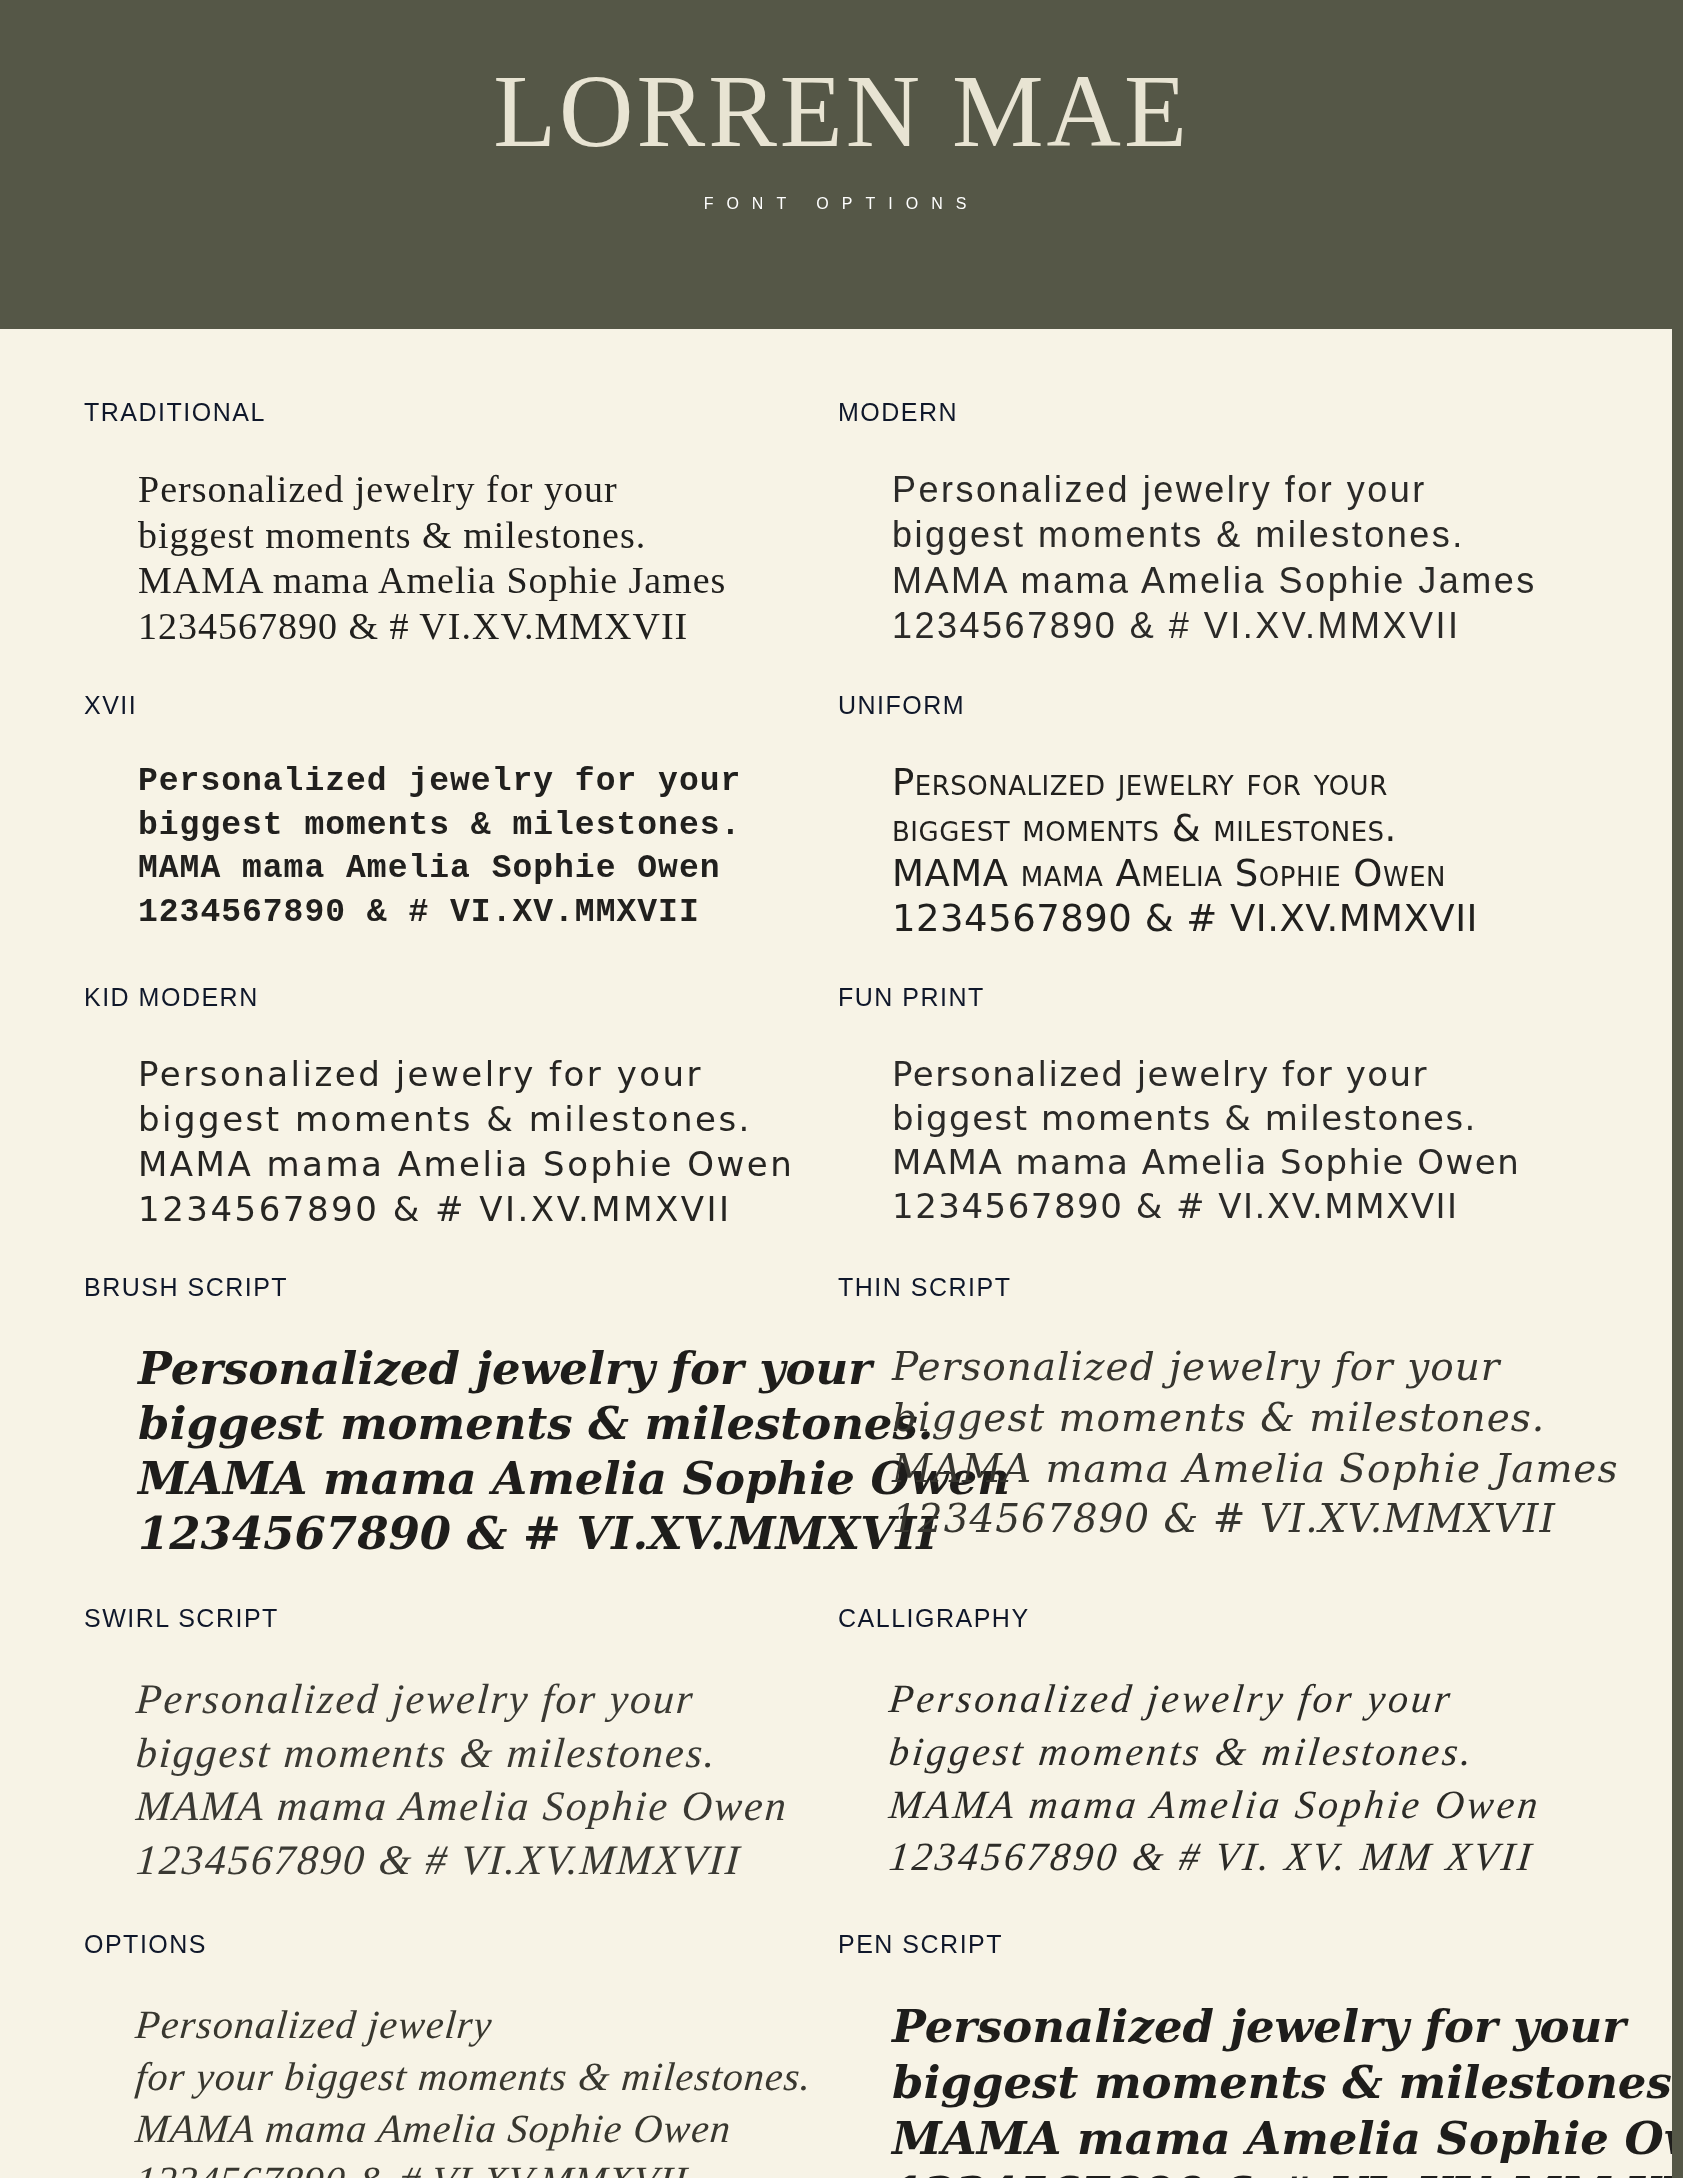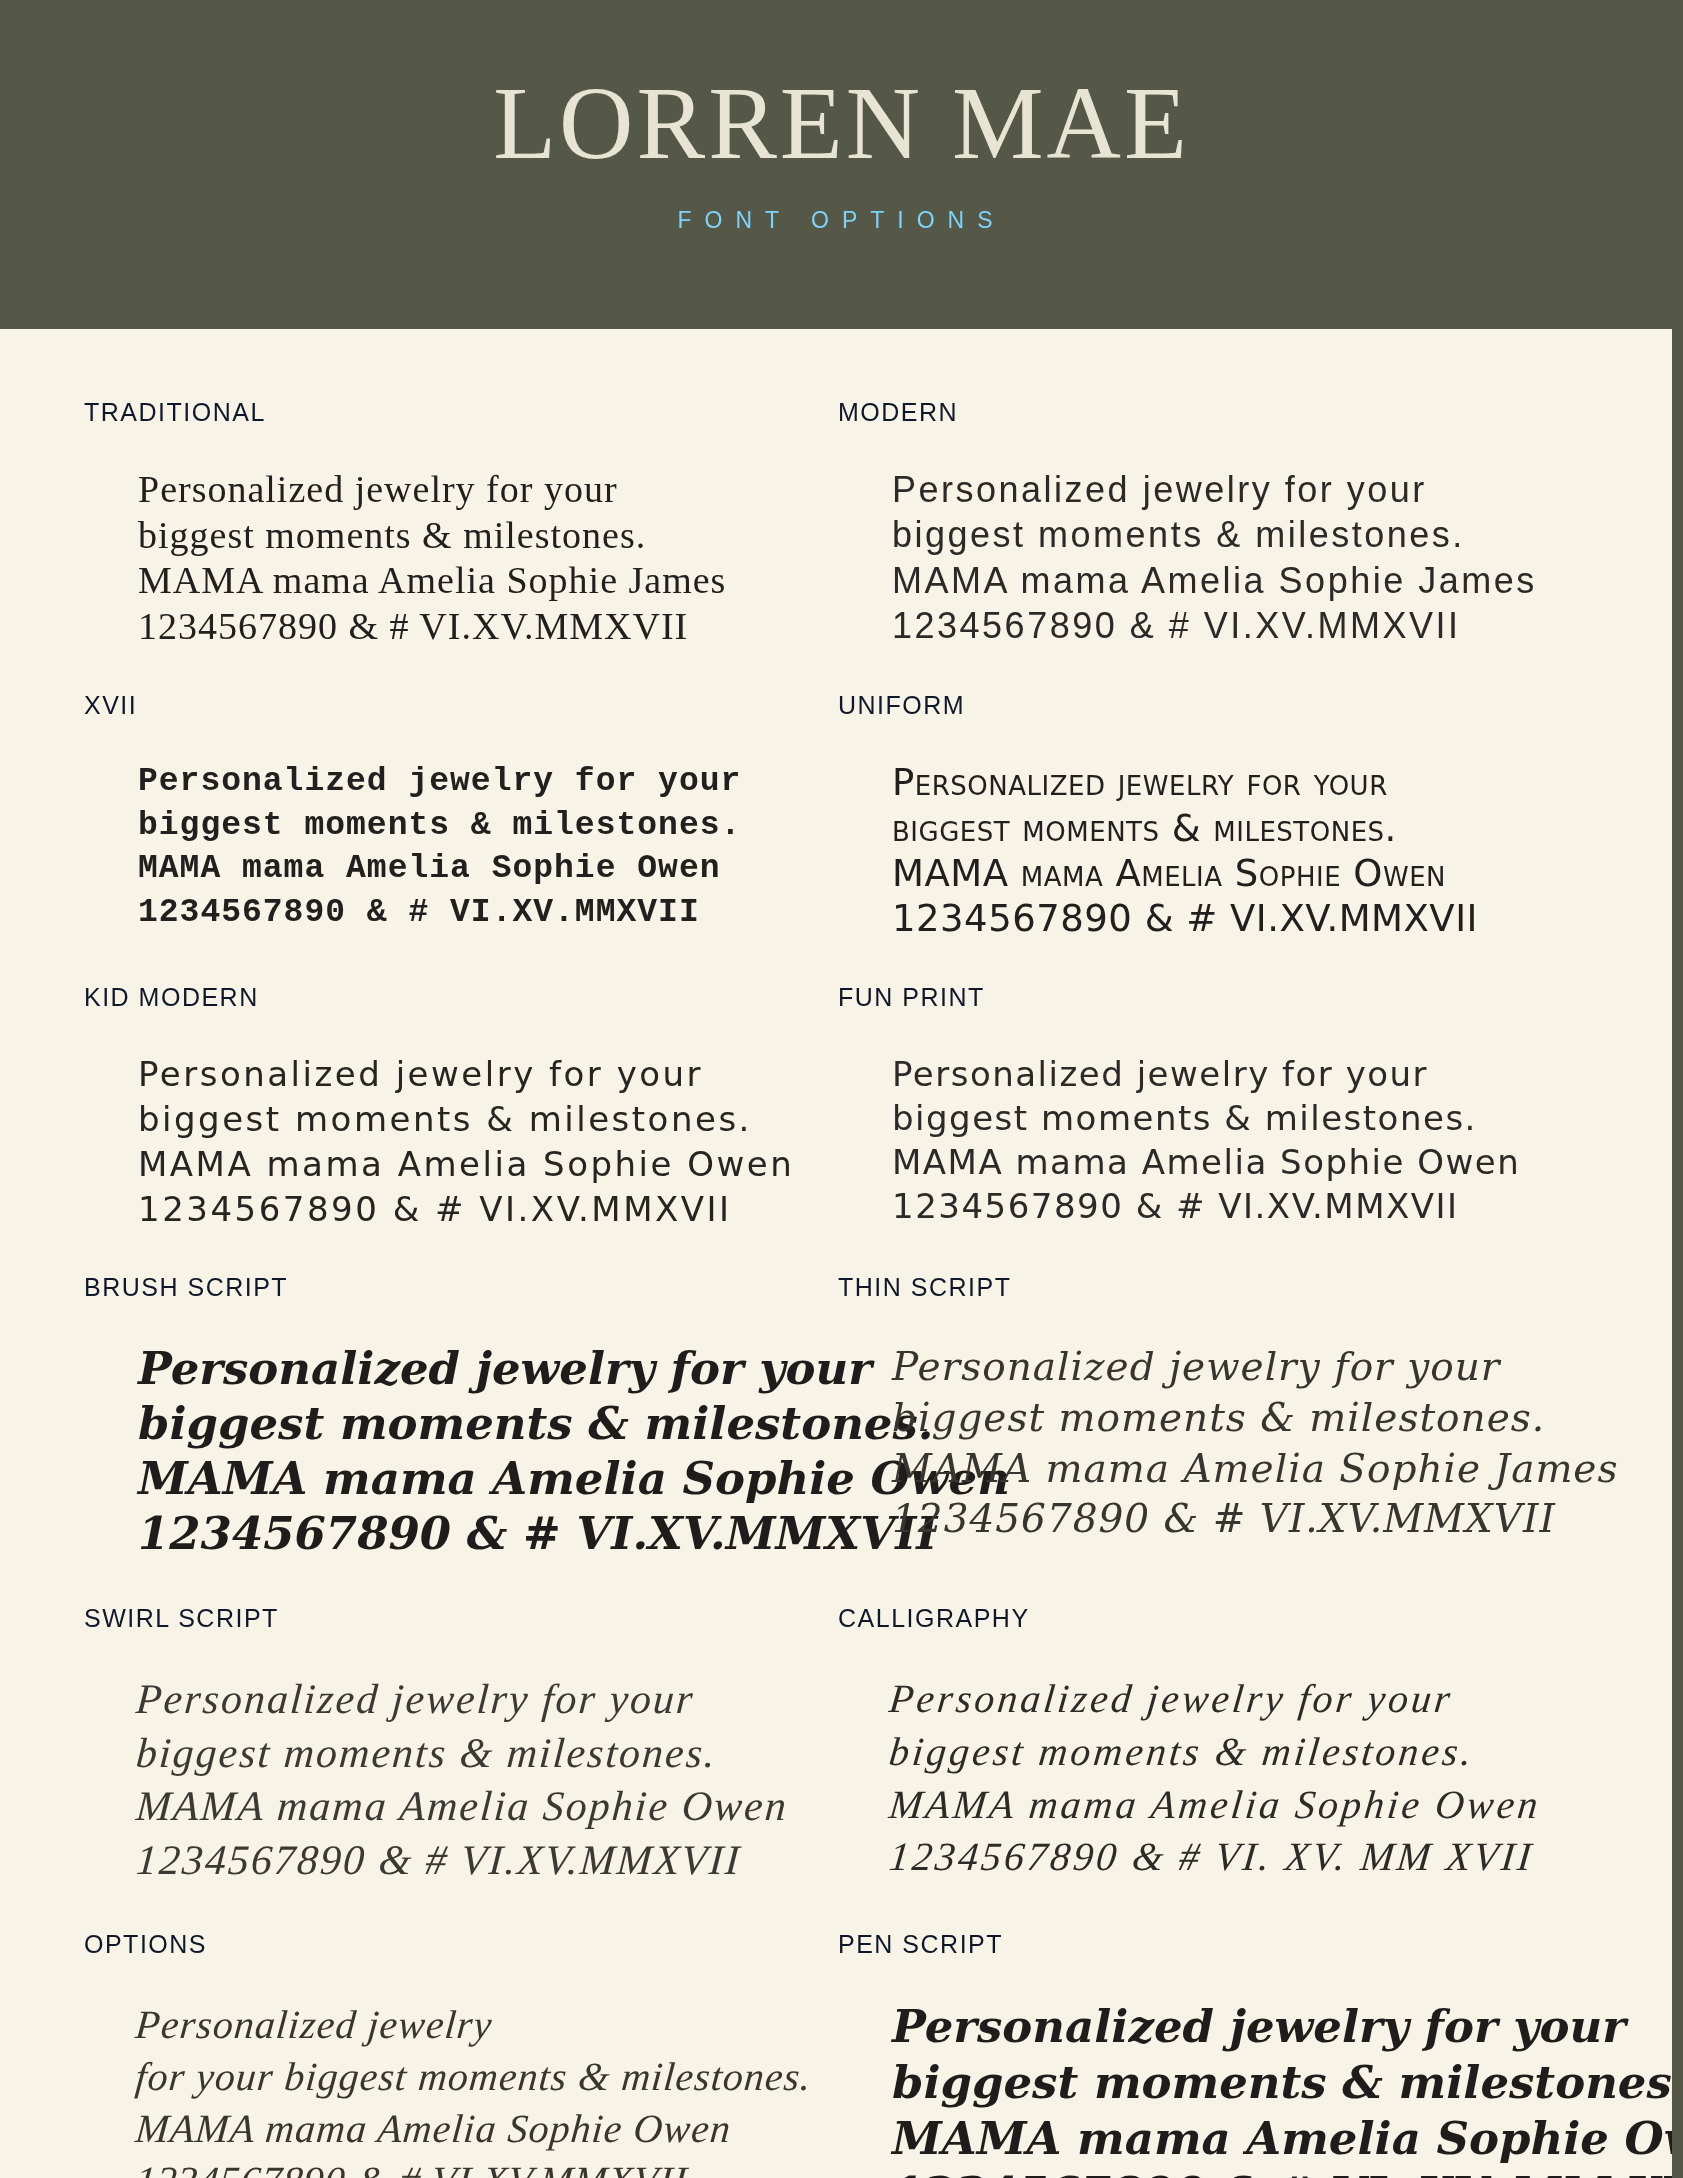--- a/index.html
+++ b/index.html
@@ -20,34 +20,34 @@
   }
   header.banner {
     width: 100%;
     height: 329px;
     background: #555747;
     text-align: center;
     box-sizing: border-box;
     padding-top: 57px;
   }
   .brand-title {
-    margin: 12px;
+    margin: 0;
     font-family: "Liberation Serif", serif;
     font-weight: normal;
     font-size: 103px;
     line-height: 1.05;
     letter-spacing: 3px;
     color: #E8E4D3;
   }
   .banner-subtitle {
     margin-top: 30px;
     font-family: "Liberation Sans", sans-serif;
-    font-size: 23px;
+    font-size: 16px;
     letter-spacing: 13px;
-    color: #7dd3fc;
+    color: #ffffff;
   }
   .samples-grid {
     box-sizing: border-box;
     padding: 69px 40px 0 84px;
     display: grid;
     grid-template-columns: 754px 1fr;
     column-gap: 0;
   }
   section.sample { margin-bottom: 42px; }
   .sample .label {

